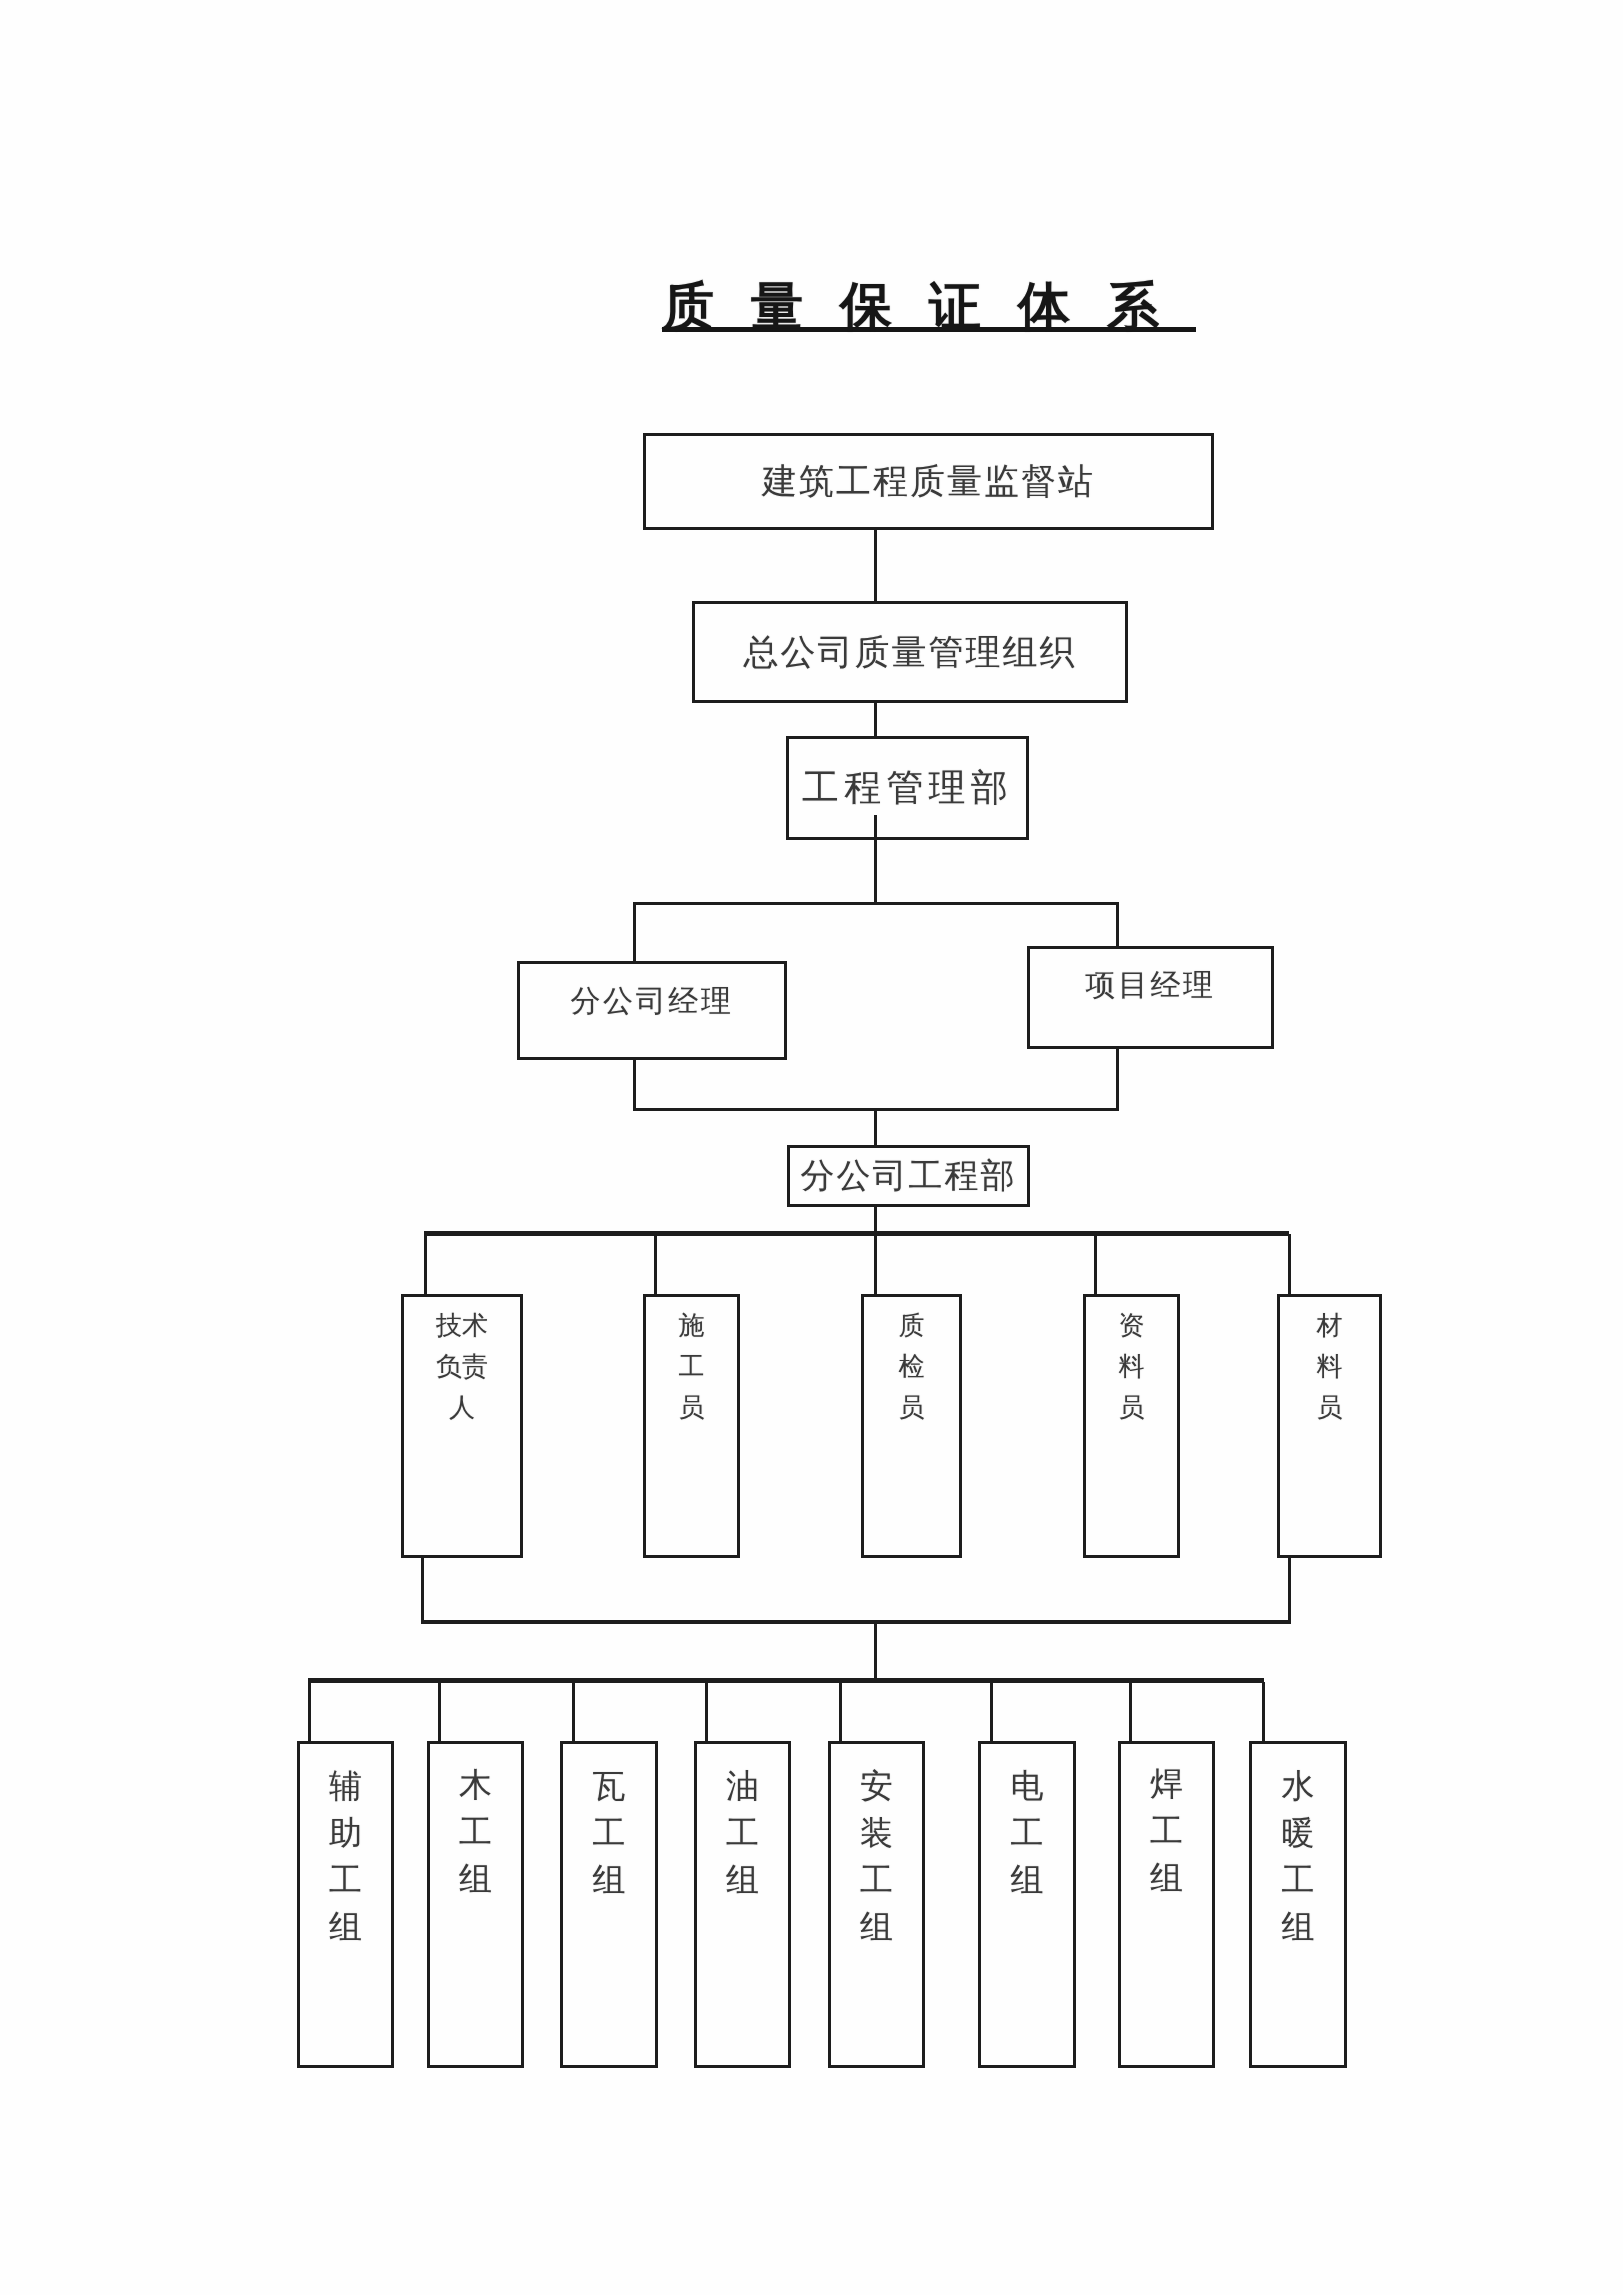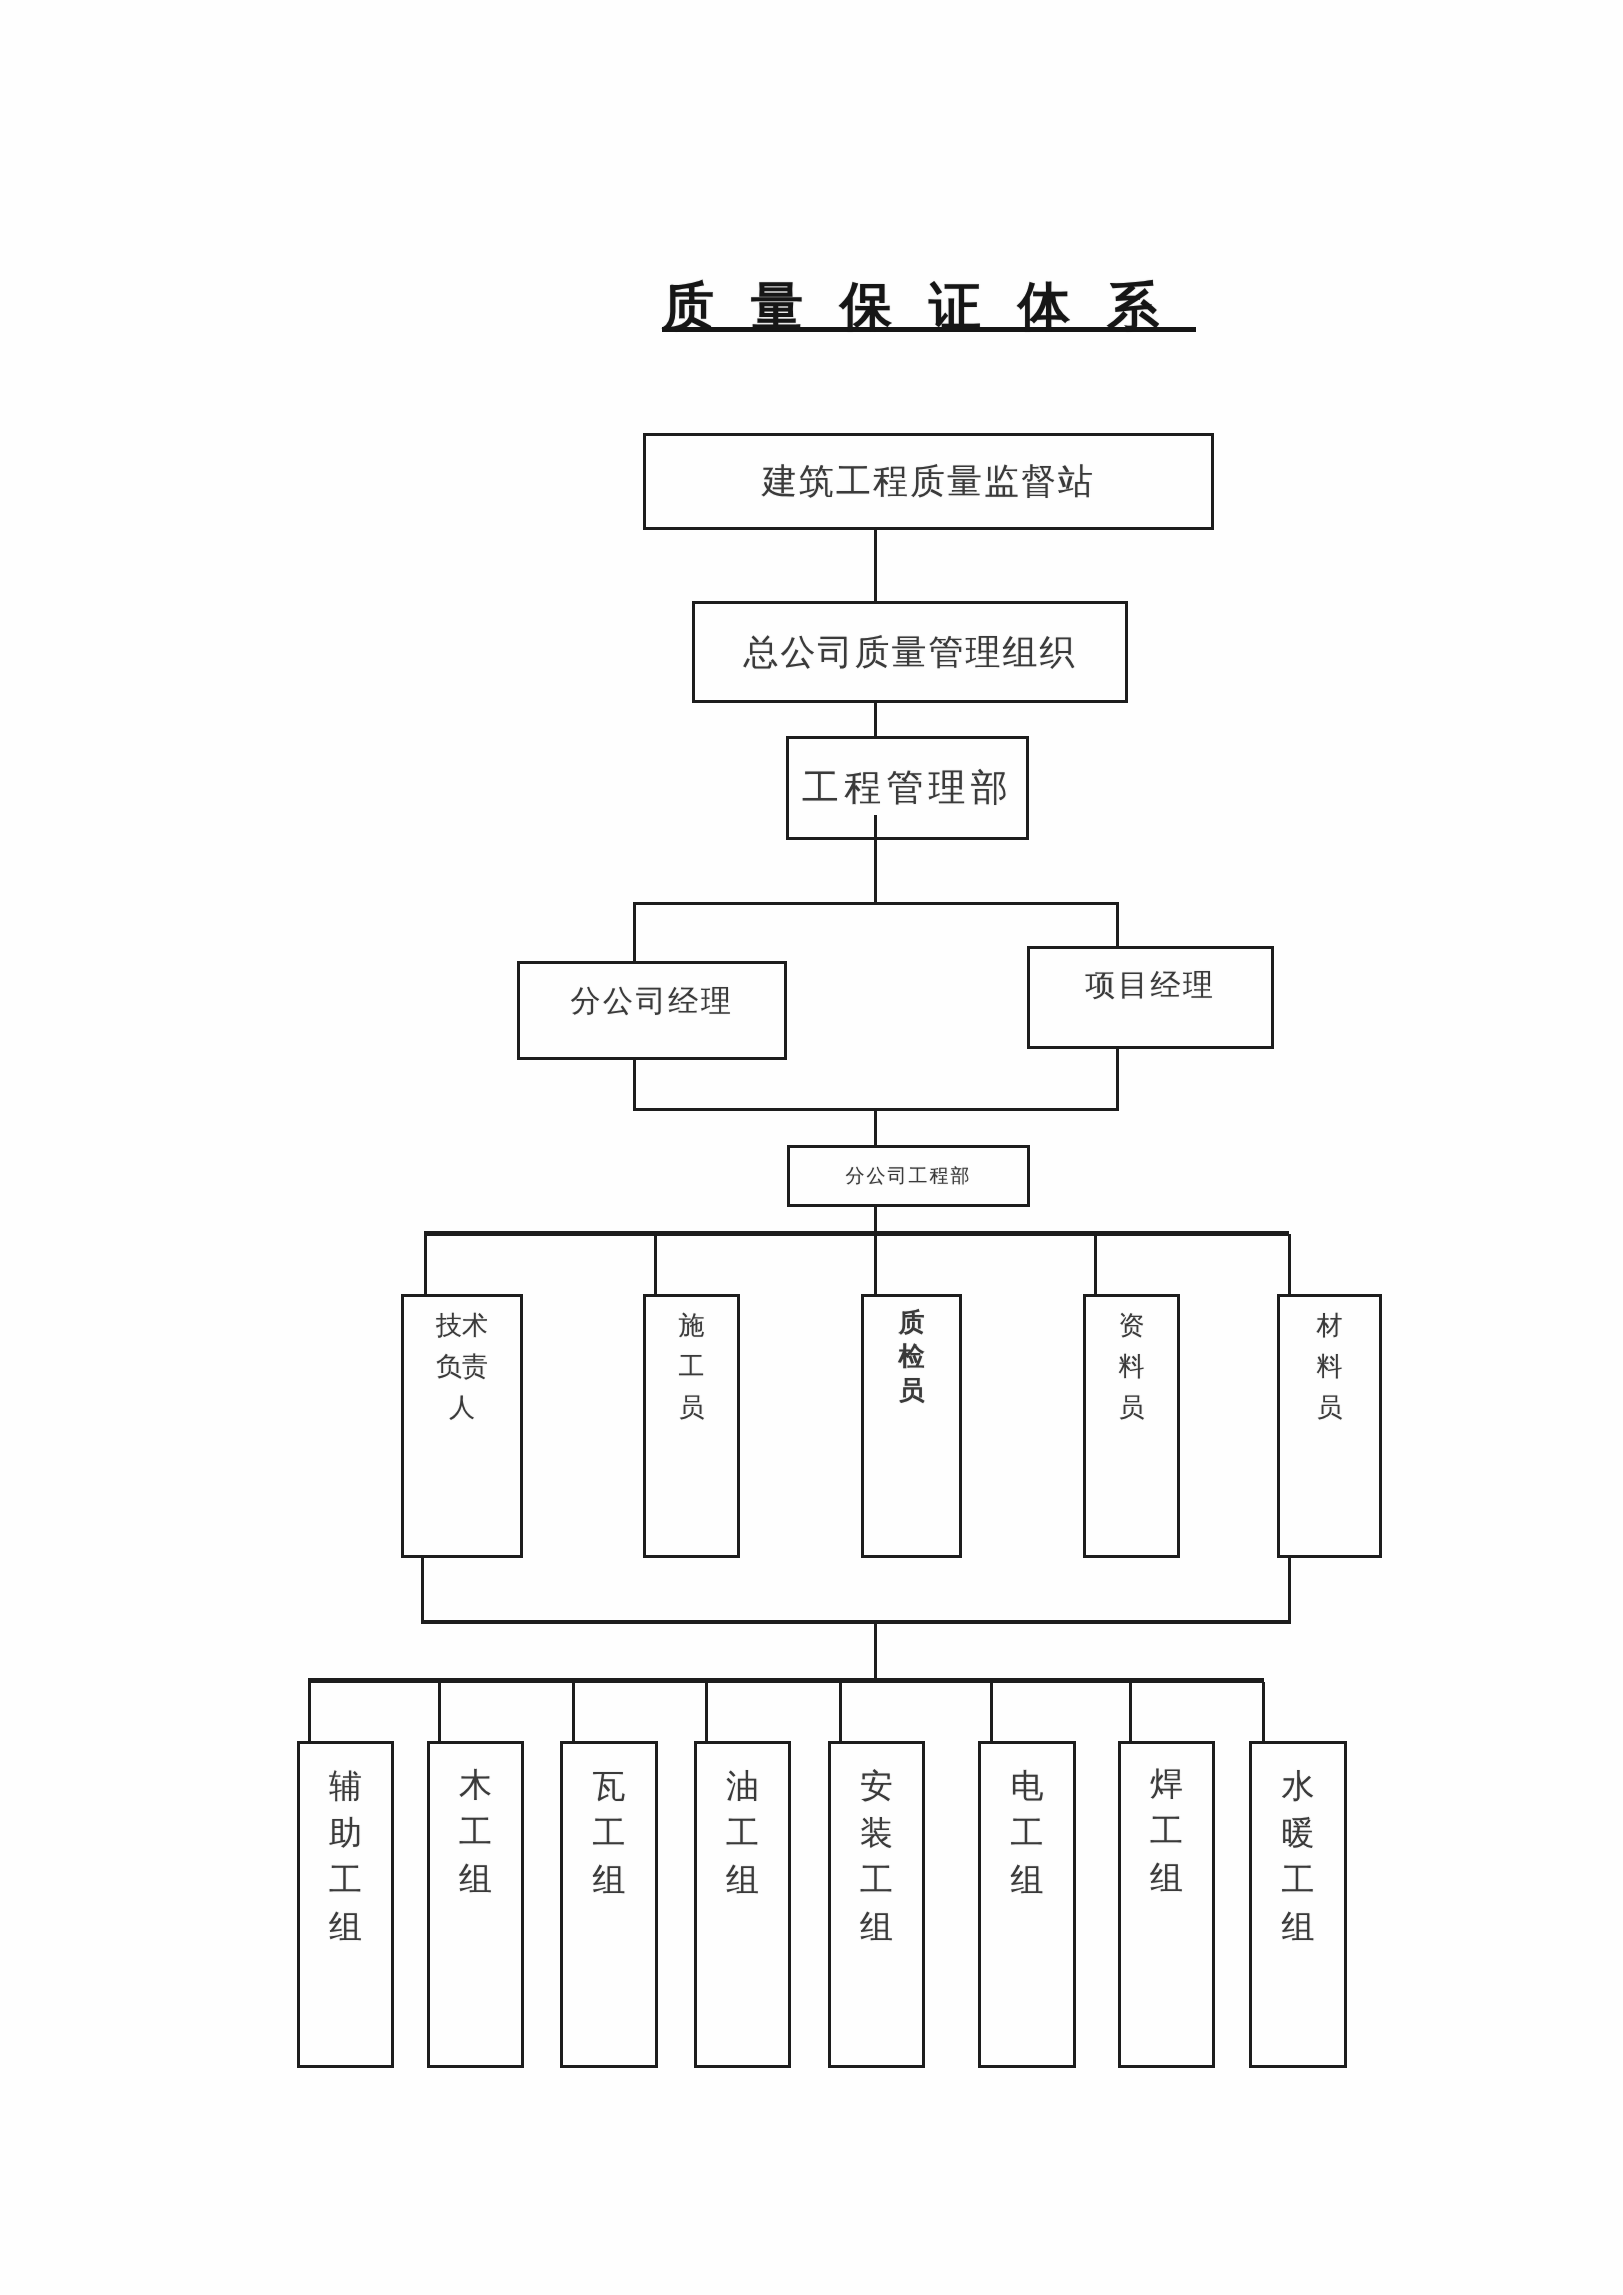--- a/index.html
+++ b/index.html
@@ -61,40 +61,40 @@
   </div>
   <div class="box top-align" style="left:991px;top:946px;width:247px;height:103px;font-size:30px;letter-spacing:2.6px;padding-top:15.7px;">
     <span>项目经理</span>
   </div>
 
   <div class="vl" style="left:633px;top:1057px;height:54px;"></div>
   <div class="vl" style="left:1116px;top:1046px;height:65px;"></div>
   <div class="hl" style="left:633px;top:1108px;width:486px;height:3.3px;"></div>
   <div class="vl" style="left:874px;top:1110px;height:36px;"></div>
 
-  <div class="box" style="left:751px;top:1145px;width:243px;height:62px;font-size:19px;letter-spacing:2px;">
+  <div class="box" style="left:751px;top:1145px;width:243px;height:62px;font-size:34px;letter-spacing:2px;">
     <span>分公司工程部</span>
   </div>
   <div class="vl" style="left:874px;top:1206px;height:28px;"></div>
 
   <div class="hl" style="left:424px;top:1231px;width:865px;height:4.6px;"></div>
   <div class="vl" style="left:424px;top:1234px;height:62px;"></div>
   <div class="vl" style="left:654px;top:1234px;height:62px;"></div>
   <div class="vl" style="left:874px;top:1234px;height:62px;"></div>
   <div class="vl" style="left:1094px;top:1234px;height:62px;"></div>
   <div class="vl" style="left:1288px;top:1234px;height:62px;"></div>
 
   <div class="box top-align" style="left:365px;top:1294px;width:122px;height:264px;font-size:26px;padding-top:7.9px;">
     <div class="vtext" style="width:55px;line-height:41px;">技术负责人</div>
   </div>
   <div class="box top-align" style="left:607px;top:1294px;width:97px;height:264px;font-size:26px;padding-top:7.9px;">
     <div class="vtext" style="width:29px;line-height:41px;">施工员</div>
   </div>
   <div class="box top-align" style="left:825px;top:1294px;width:101px;height:264px;font-size:26px;padding-top:7.9px;">
-    <div class="vtext" style="width:29px;line-height:34px;font-weight:bold;">质检员</div>
+    <div class="vtext" style="width:29px;line-height:41px;">质检员</div>
   </div>
   <div class="box top-align" style="left:1047px;top:1294px;width:97px;height:264px;font-size:26px;padding-top:7.9px;">
     <div class="vtext" style="width:29px;line-height:41px;">资料员</div>
   </div>
   <div class="box top-align" style="left:1241px;top:1294px;width:105px;height:264px;font-size:26px;padding-top:7.9px;">
     <div class="vtext" style="width:29px;line-height:41px;">材料员</div>
   </div>
 
   <div class="vl" style="left:421px;top:1557px;height:65px;"></div>
   <div class="vl" style="left:1288px;top:1557px;height:65px;"></div>

